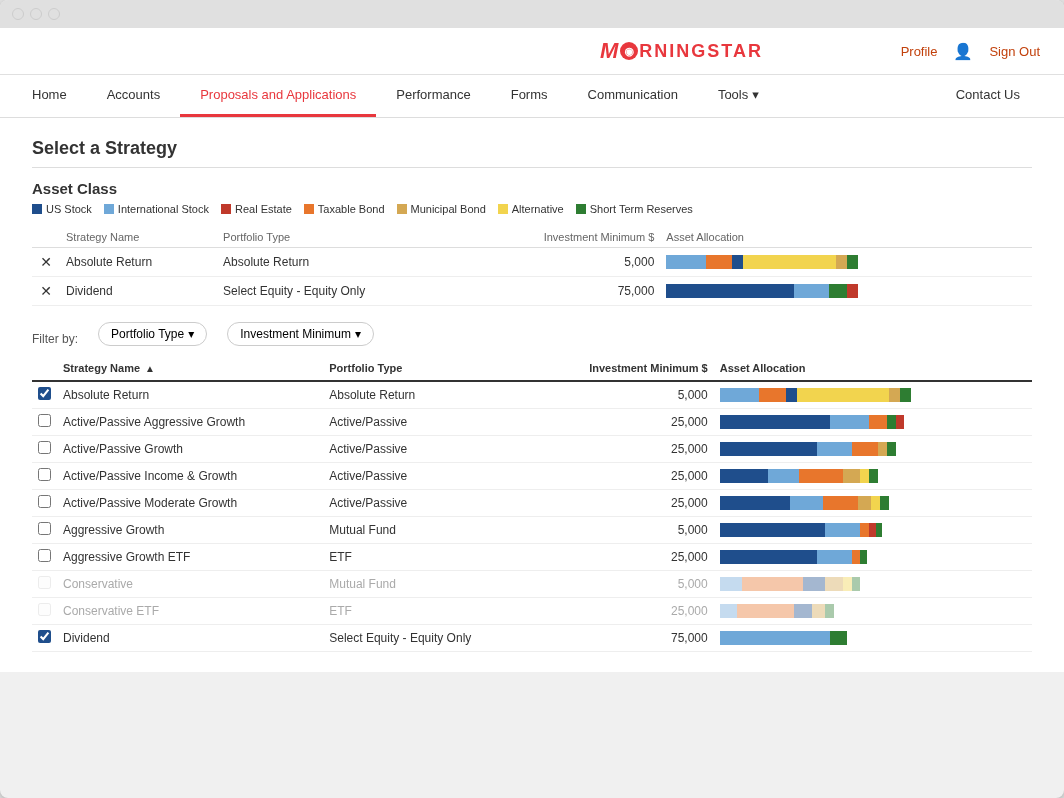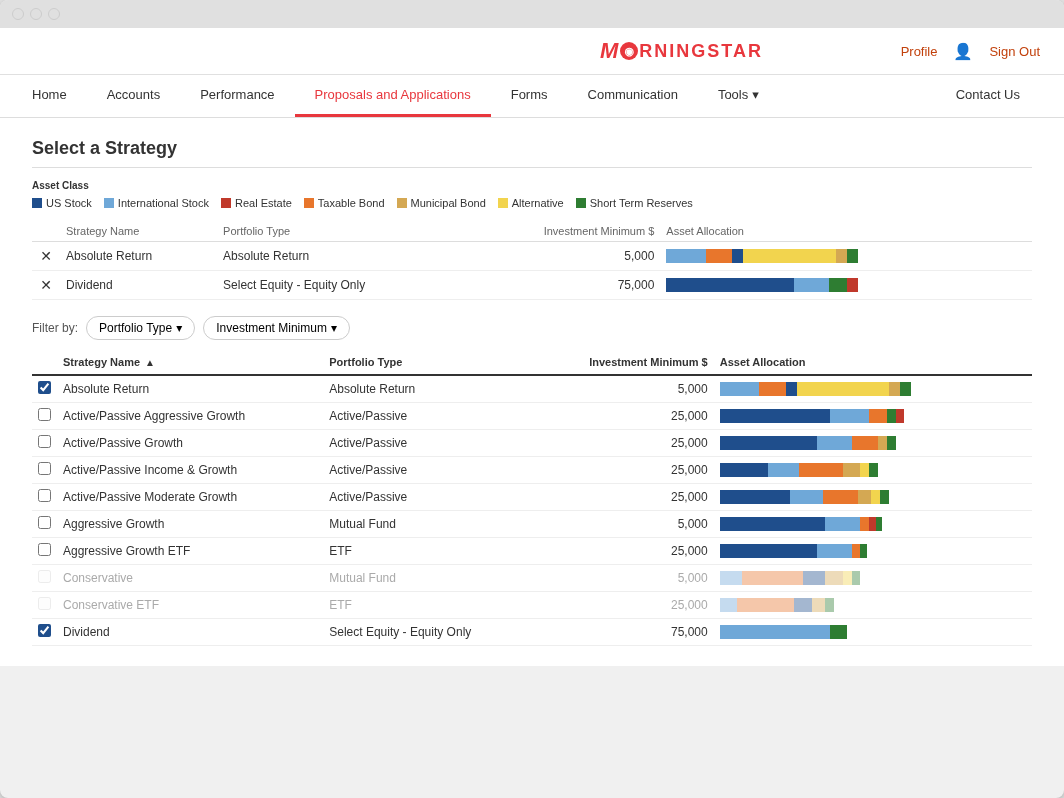--- a/index.html
+++ b/index.html
@@ -96,21 +96,21 @@
     }
     .intro-text {
       font-size: 13px;
       margin: 12px 0;
       line-height: 1.6;
     }
     .intro-text b { font-weight: bold; }
 
     
     .asset-class-section { margin: 12px 0; }
-    .asset-class-label { font-size: 10px; font-weight: bold; margin-bottom: 6px; }
+    .asset-class-label { font-size: 15px; font-weight: bold; margin-bottom: 6px; }
     .legend { display: flex; align-items: center; gap: 12px; flex-wrap: wrap; font-size: 11px; }
     .legend-item { display: flex; align-items: center; gap: 4px; }
     .legend-dot { width: 10px; height: 10px; display: inline-block; }
 
     
     .strategy-table { width: 100%; border-collapse: collapse; margin: 8px 0; }
     .strategy-table th {
       text-align: left;
       font-size: 11px;
       font-weight: normal;
@@ -131,21 +131,21 @@
       width: 16px; height: 16px;
       display: inline-flex; align-items: center; justify-content: center;
       font-size: 14px; cursor: pointer; color: #333;
     }
 
     
     .bar-container { display: flex; height: 14px; width: 220px; overflow: hidden; }
     .bar-segment { height: 100%; }
 
     
-    .filter-row { display: flex; align-items: center; gap: 8px; margin: 16px 0 10px; }
+    .filter-row { display: flex; align-items: flex-end; gap: 20px; margin: 16px 0 10px; }
     .filter-label { font-size: 12px; color: #555; }
     .filter-btn {
       display: flex; align-items: center; gap: 4px;
       border: 1px solid #ccc; border-radius: 16px;
       padding: 4px 12px; font-size: 12px; cursor: pointer;
       background: #fff;
     }
 
     
     .list-table { width: 100%; border-collapse: collapse; }
@@ -200,22 +200,22 @@
       <div class="top-right">
         <a>Profile</a>
         <span style="font-size:16px;">👤</span>
         <a>Sign Out</a>
       </div>
     </div>
 
     <div class="nav-bar">
       <div class="nav-item">Home</div>
       <div class="nav-item">Accounts</div>
+      <div class="nav-item active">Proposals and Applications</div>
       <div class="nav-item">Performance</div>
-      <div class="nav-item active">Proposals and Applications</div>
       <div class="nav-item">Forms</div>
       <div class="nav-item">Communication</div>
       <div class="nav-item tools">
         <span>Tools</span>
         <span>▾</span>
       </div>
       <div class="nav-item" style="margin-left:auto;">Contact Us</div>
     </div>
 
     <div class="main-content">

